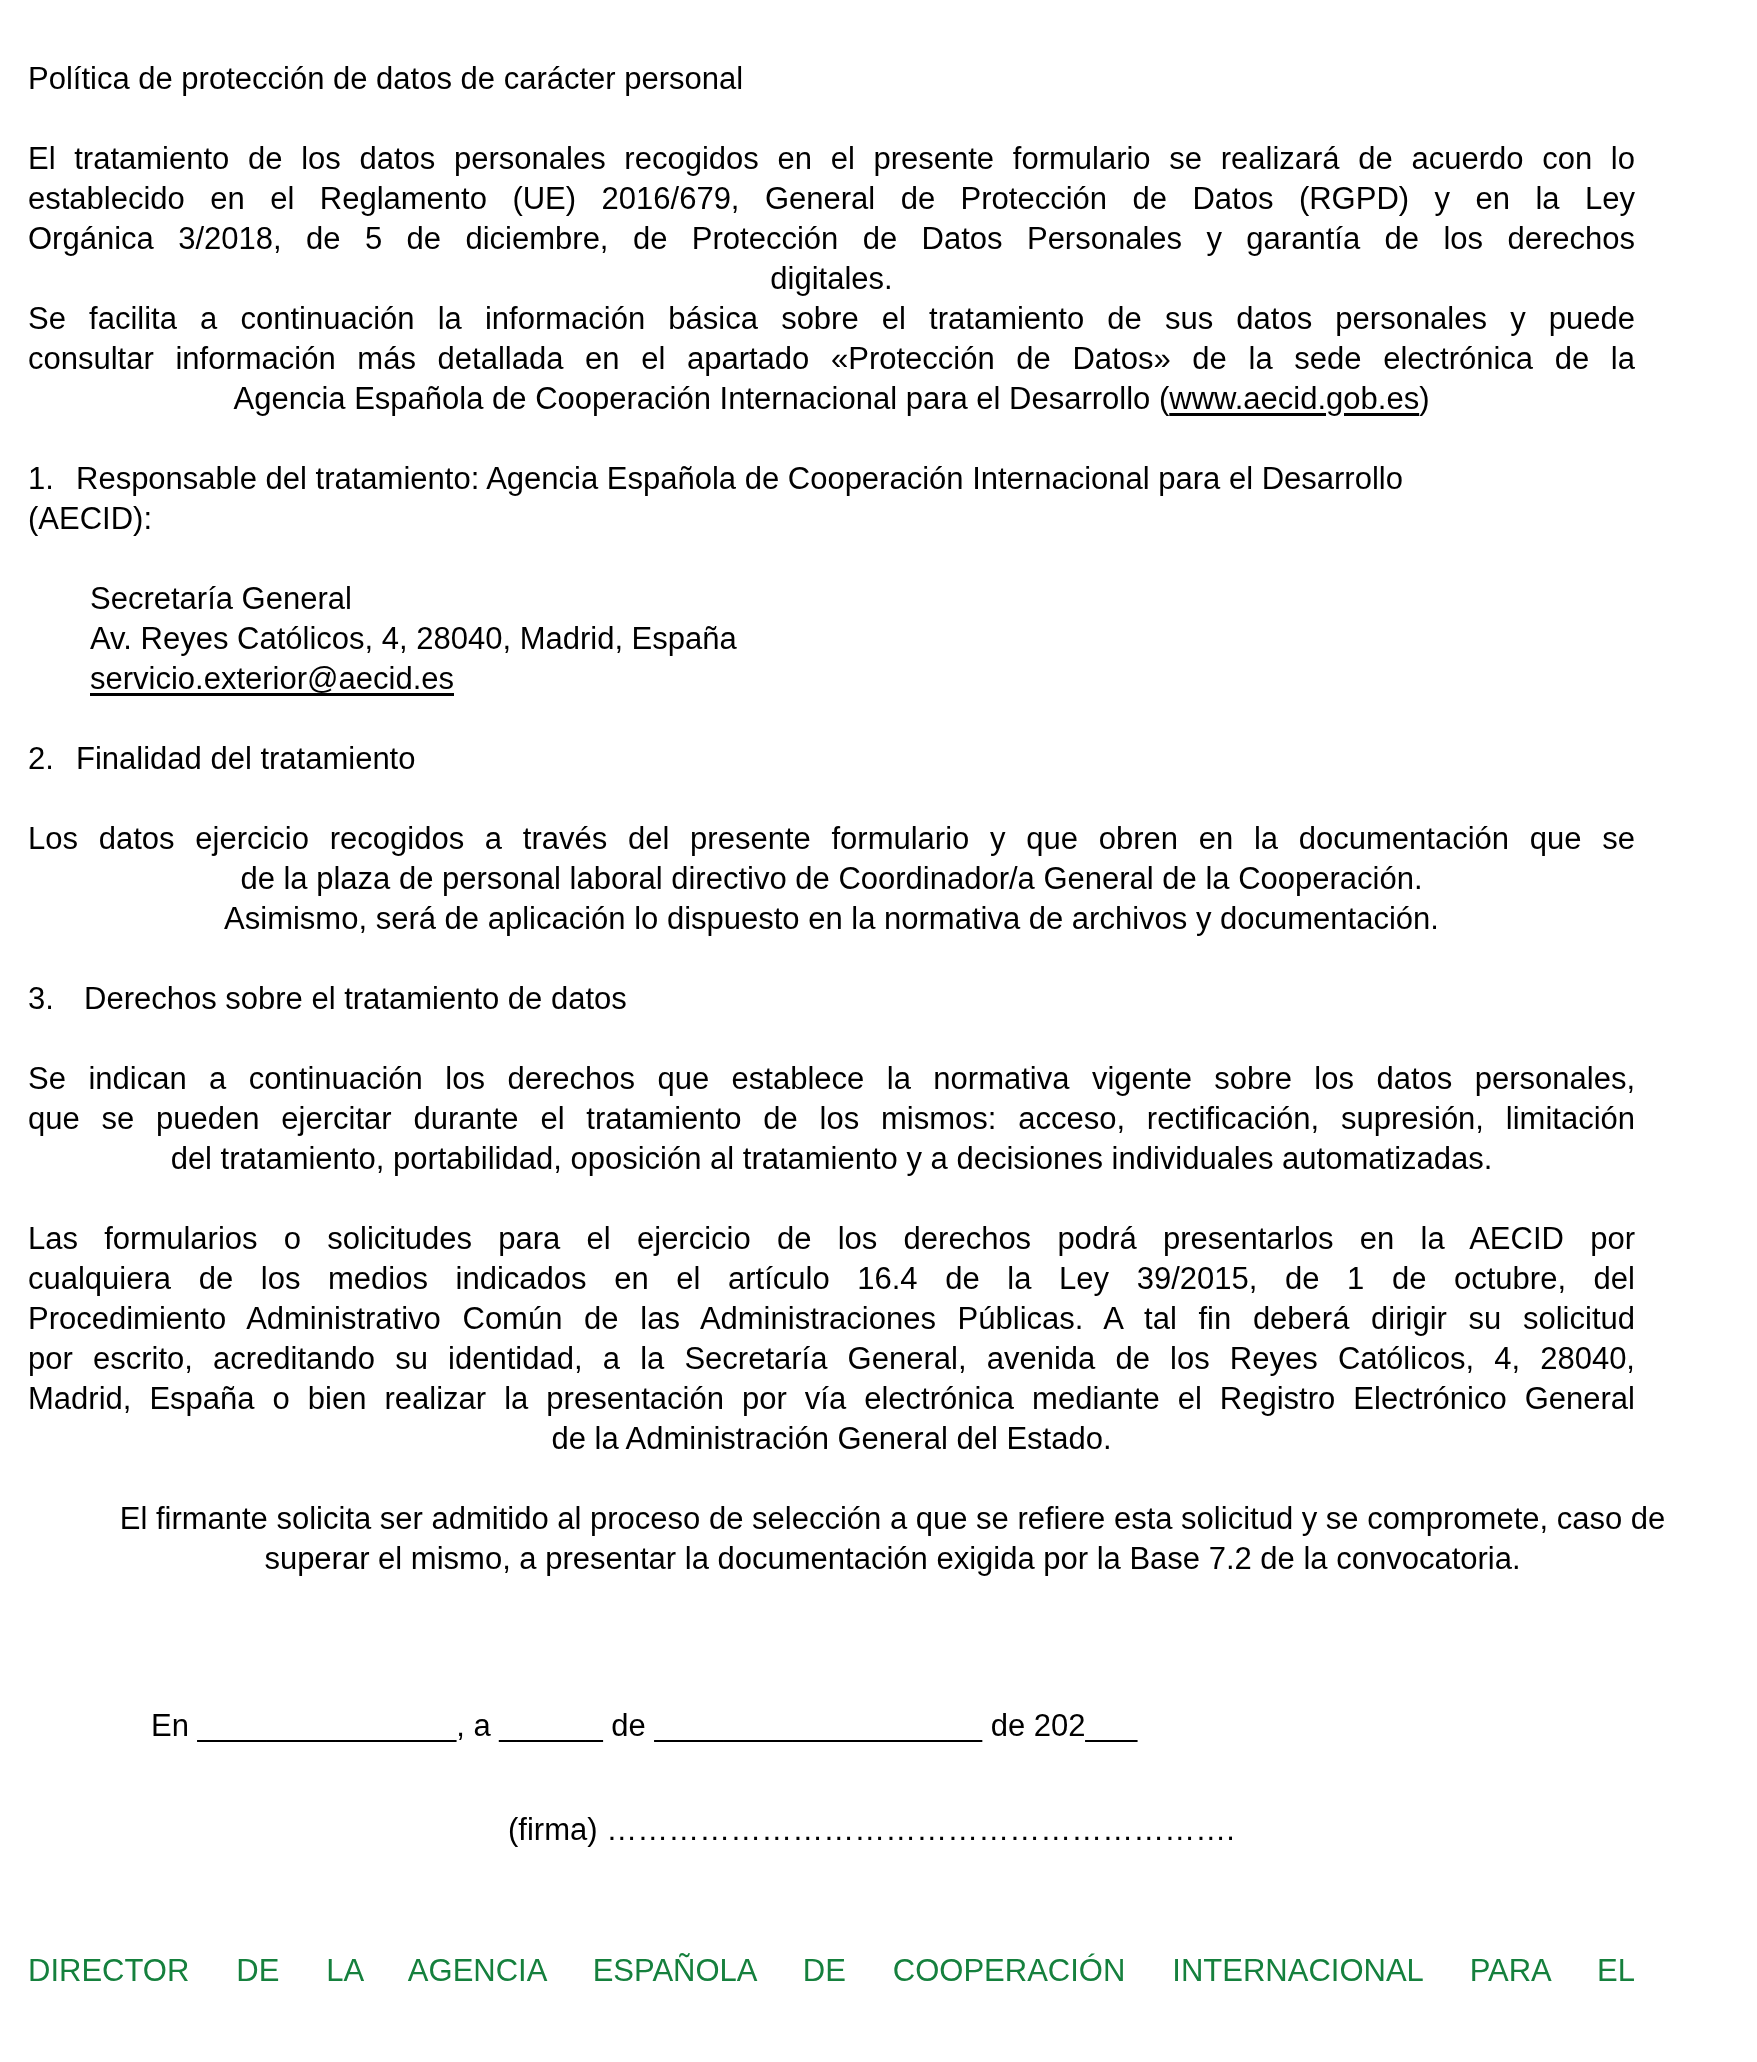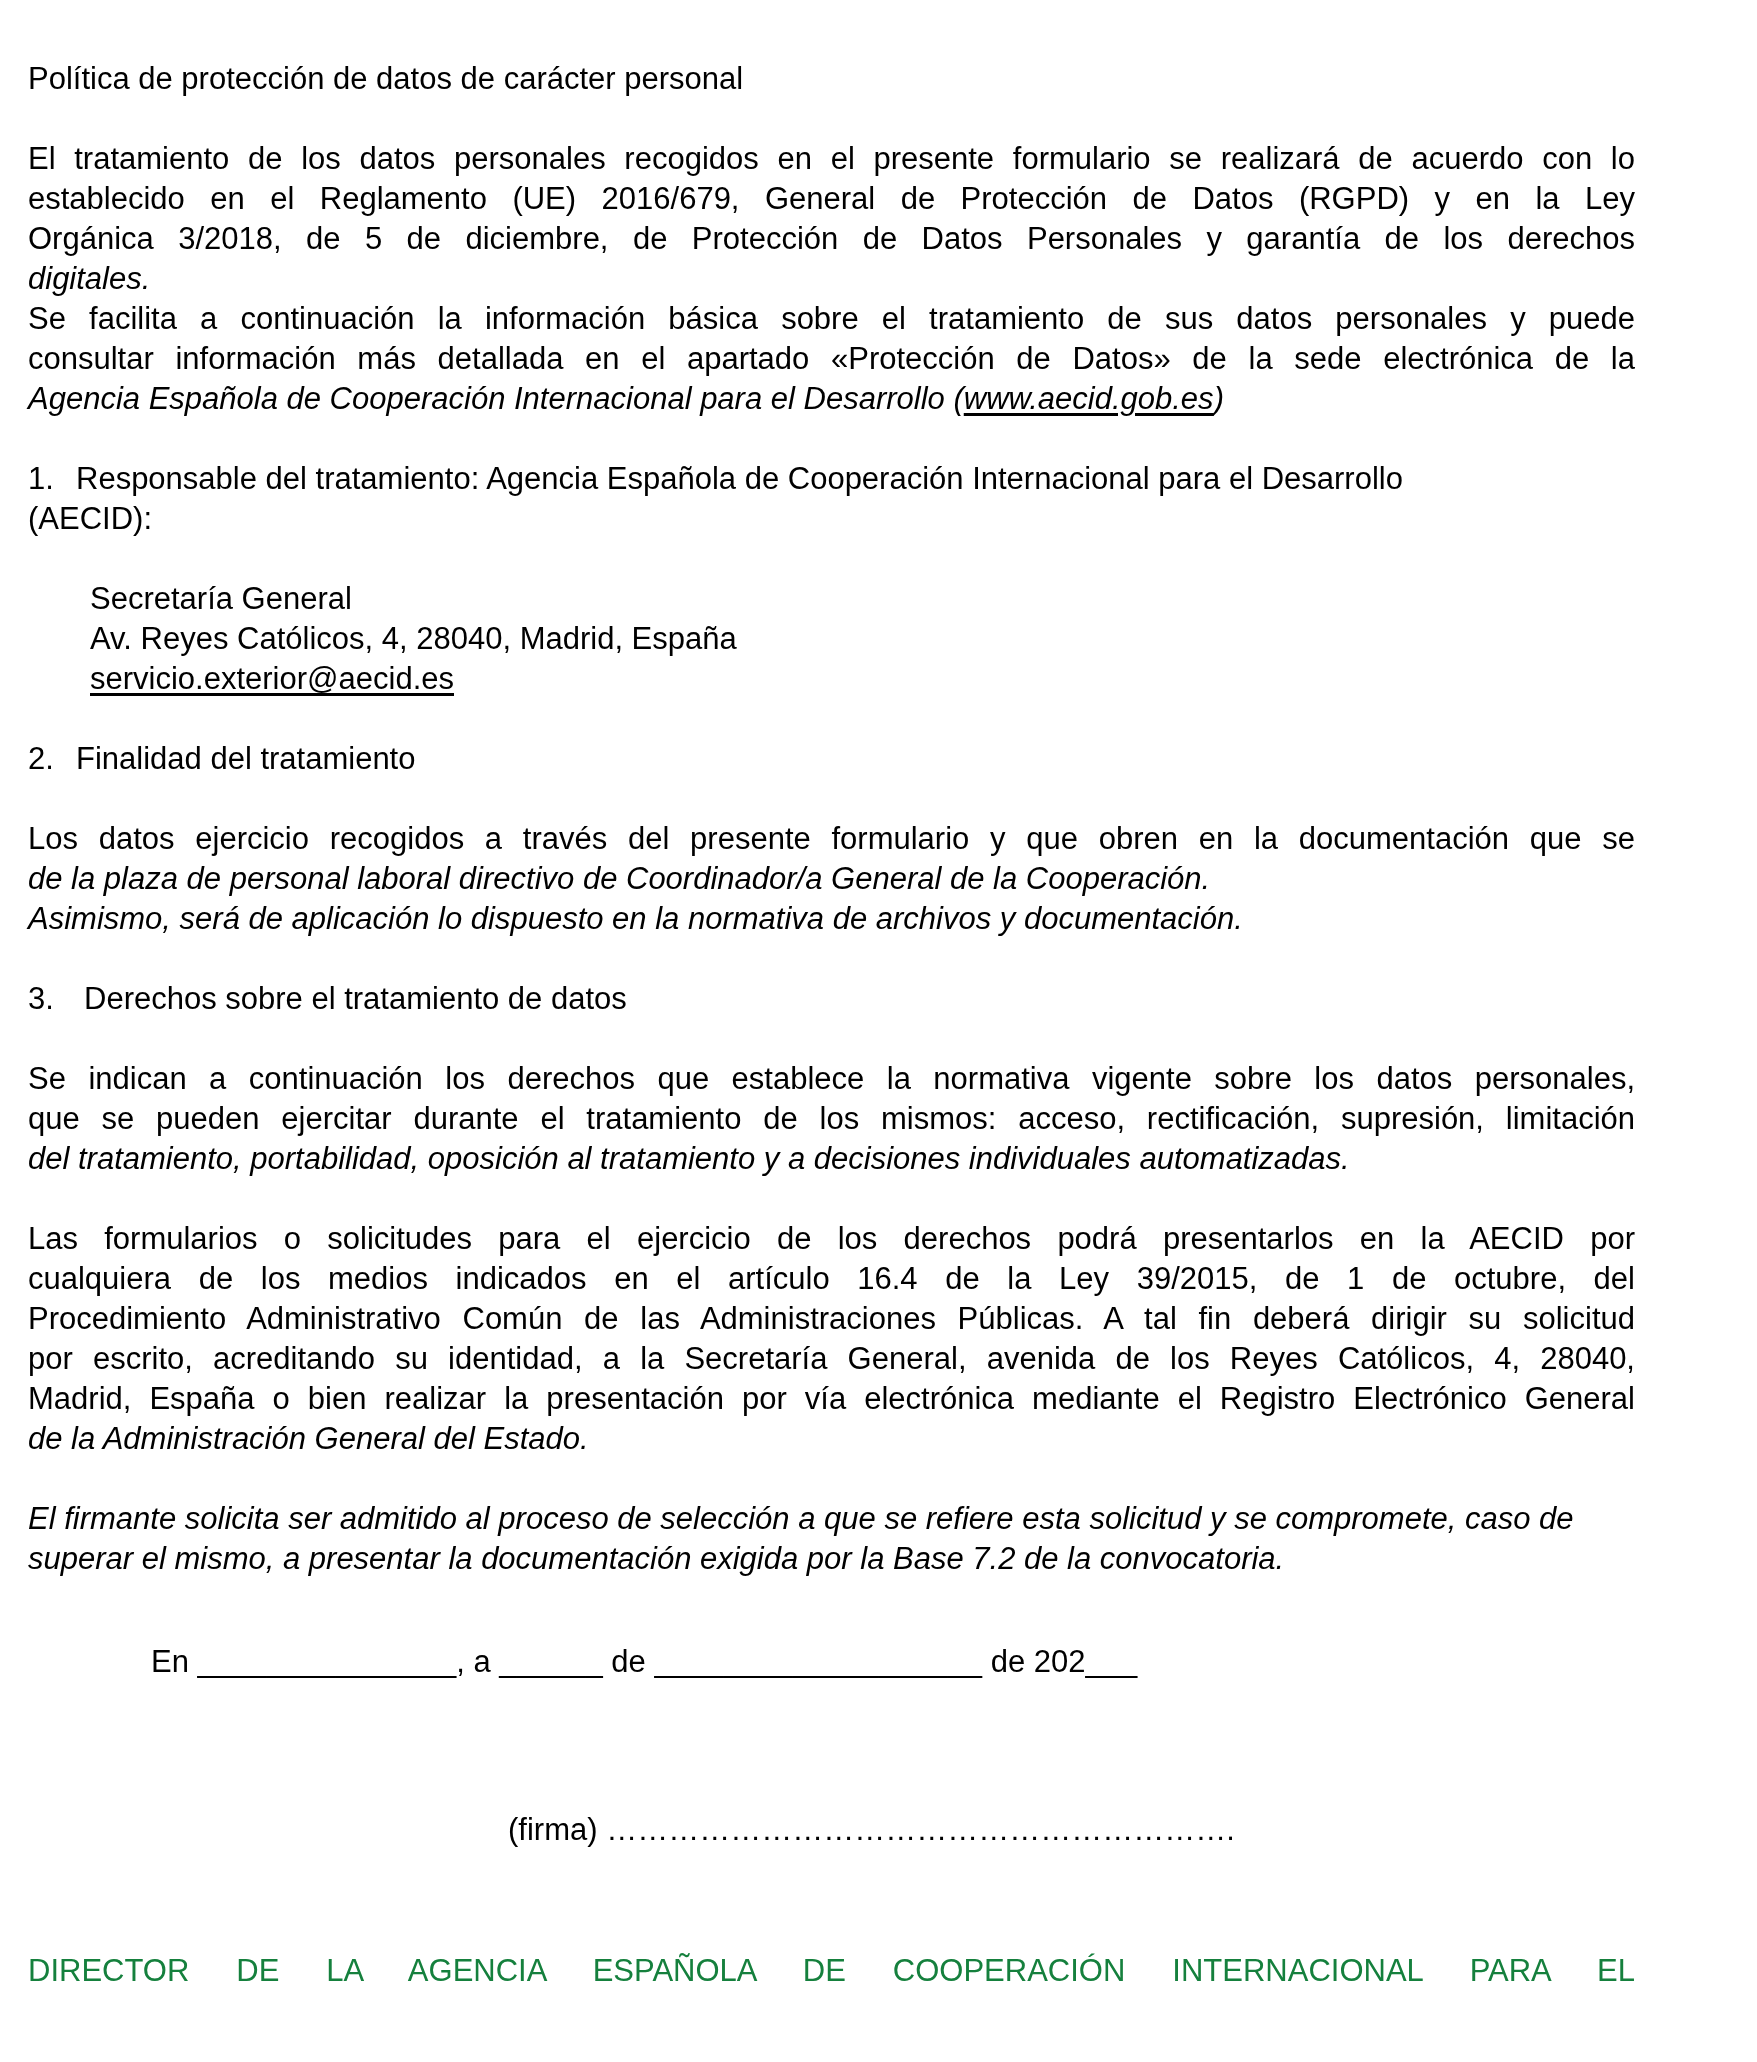--- a/index.html
+++ b/index.html
@@ -5,27 +5,27 @@
   html, body { margin: 0; padding: 0; background: #ffffff; }
   body {
     width: 1757px; height: 2062px; position: relative; overflow: hidden;
     font-family: "Liberation Sans", sans-serif; color: #000000;
     font-size: 31px; line-height: 40px;
   }
   .page { position: absolute; left: 28px; top: 13.2px; width: 1607px; margin-top: 46px; }
   .line { display: block; height: 40px; white-space: nowrap; }
   .para { text-align: justify; }
   .para .jl { display: block; text-align: justify; text-align-last: justify; white-space: normal; height: 40px; }
-  .para .ll { display: block; text-align: left; height: 40px; white-space: nowrap; font-style: italic; }
+  .para .ll { display: block; text-align: center; height: 40px; white-space: nowrap; }
   .blank { height: 40px; }
   .indent { padding-left: 62px; }
   u, .link { text-decoration: underline; text-underline-offset: 4.1px; }
   .wide { width: 1729px; }
   .abs { position: absolute; white-space: nowrap; }
-  .date-line { left: 151px; top: 1642px; text-align: center; }
+  .date-line { left: 151px; top: 1706px; text-align: center; }
   .firma-line { left: 508px; top: 1810px; }
   .director { left: 28px; top: 1951px; width: 1607px; color: #15803d; }
   .director .jl { display: block; text-align: justify; text-align-last: justify; height: 40px; }
   .num { display: inline-block; width: 48px; }
   .num3 { display: inline-block; width: 56px; }
 </style>
 </head>
 <body>
 
 <div class="page">

